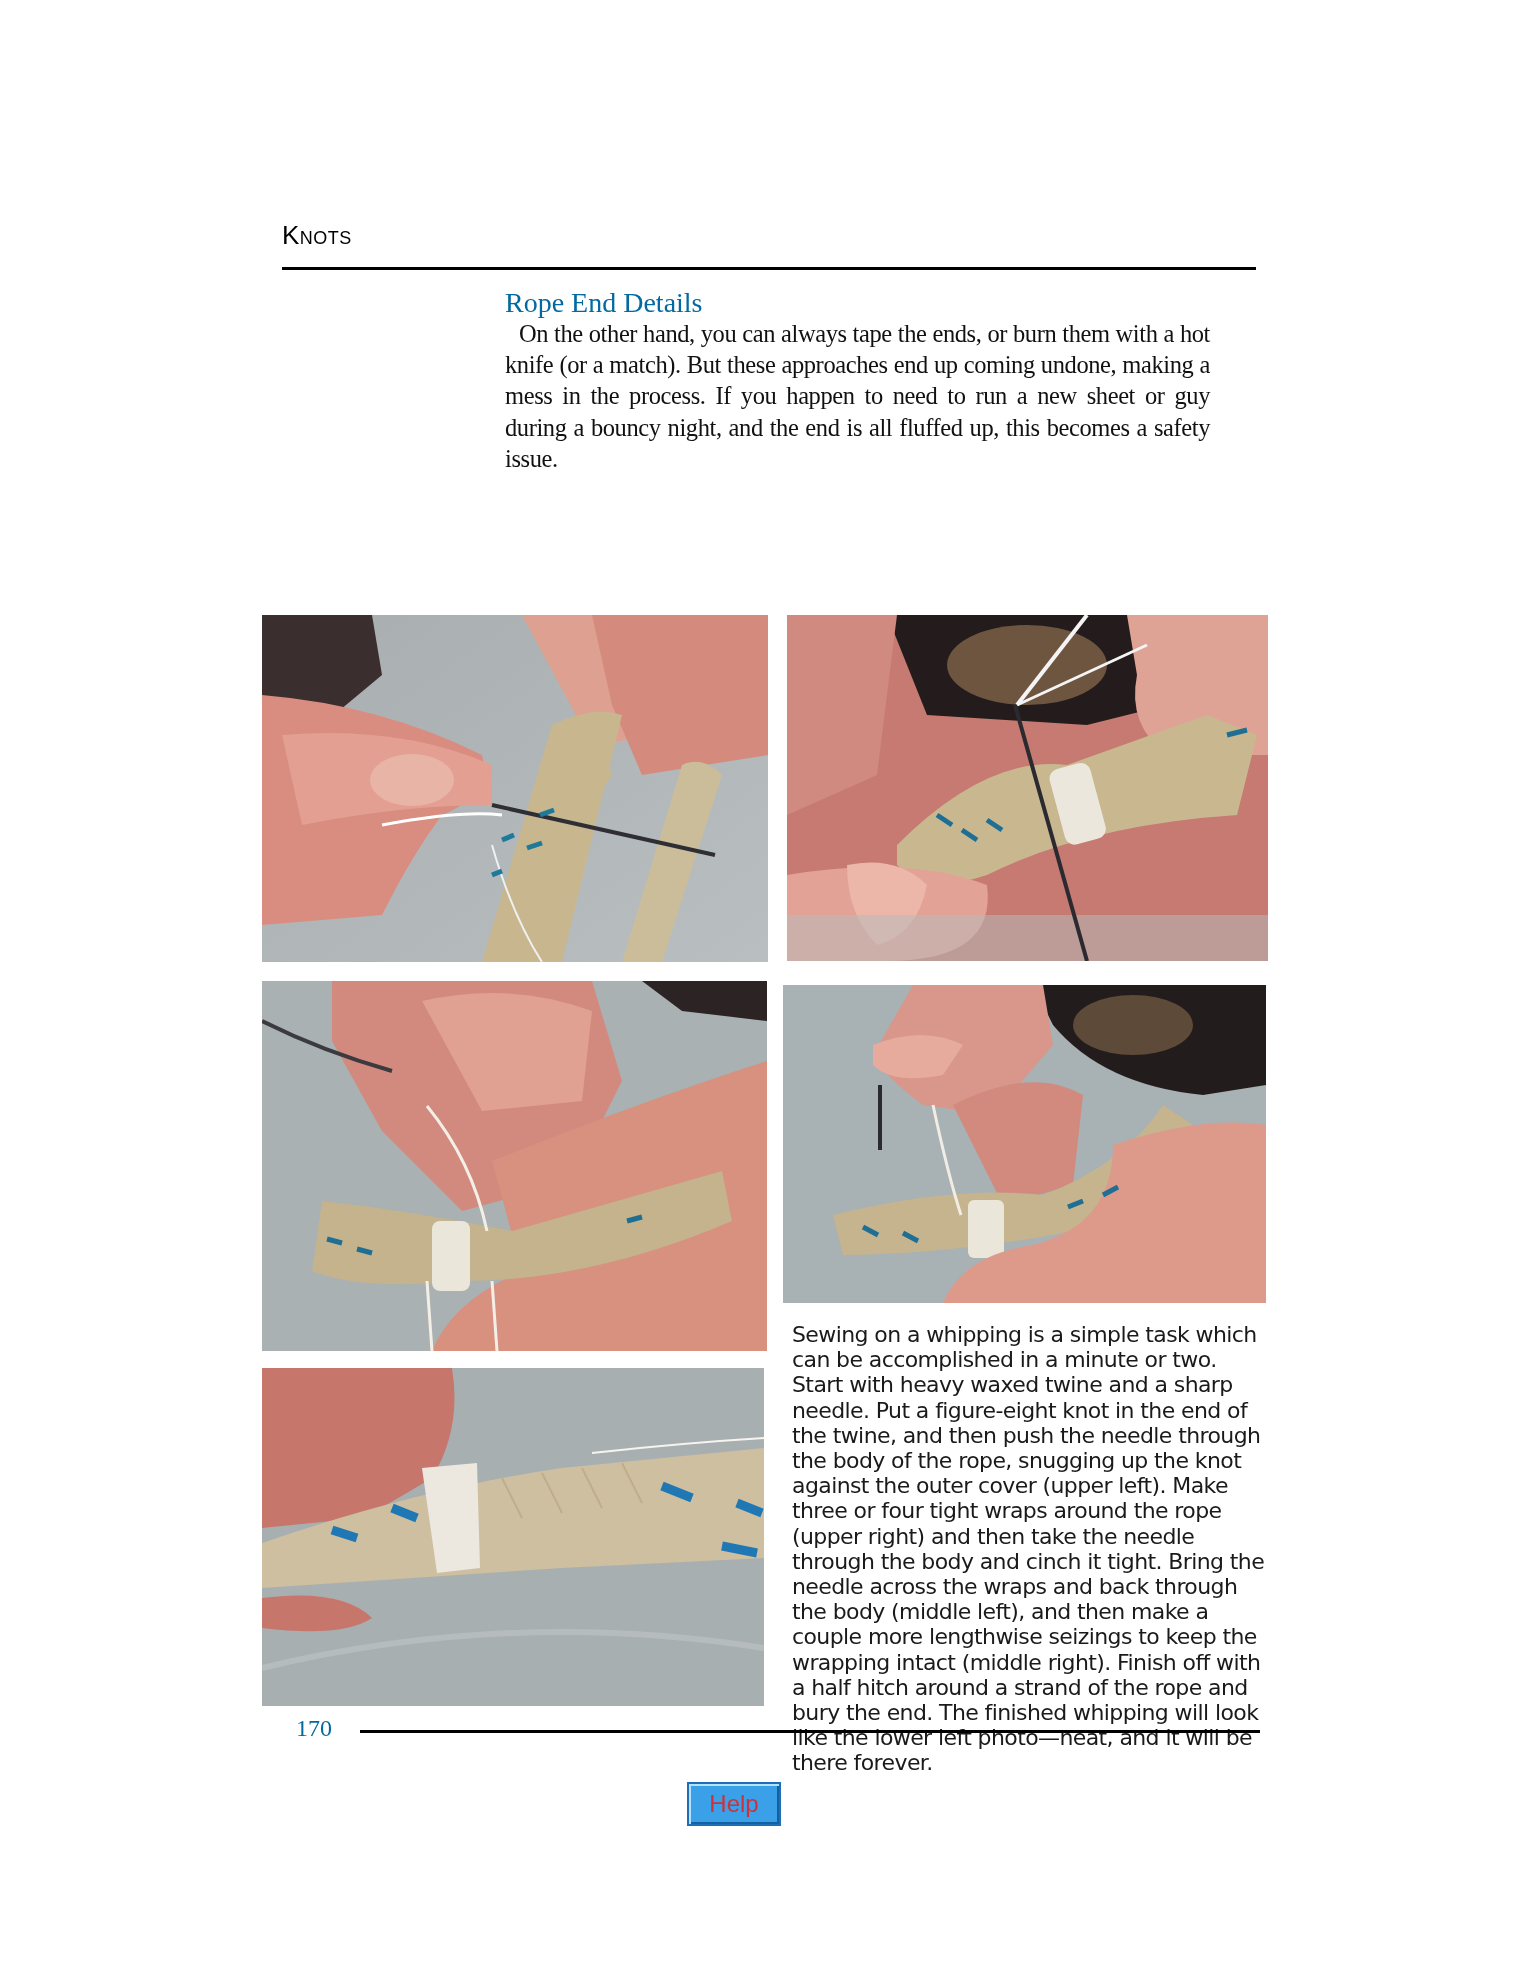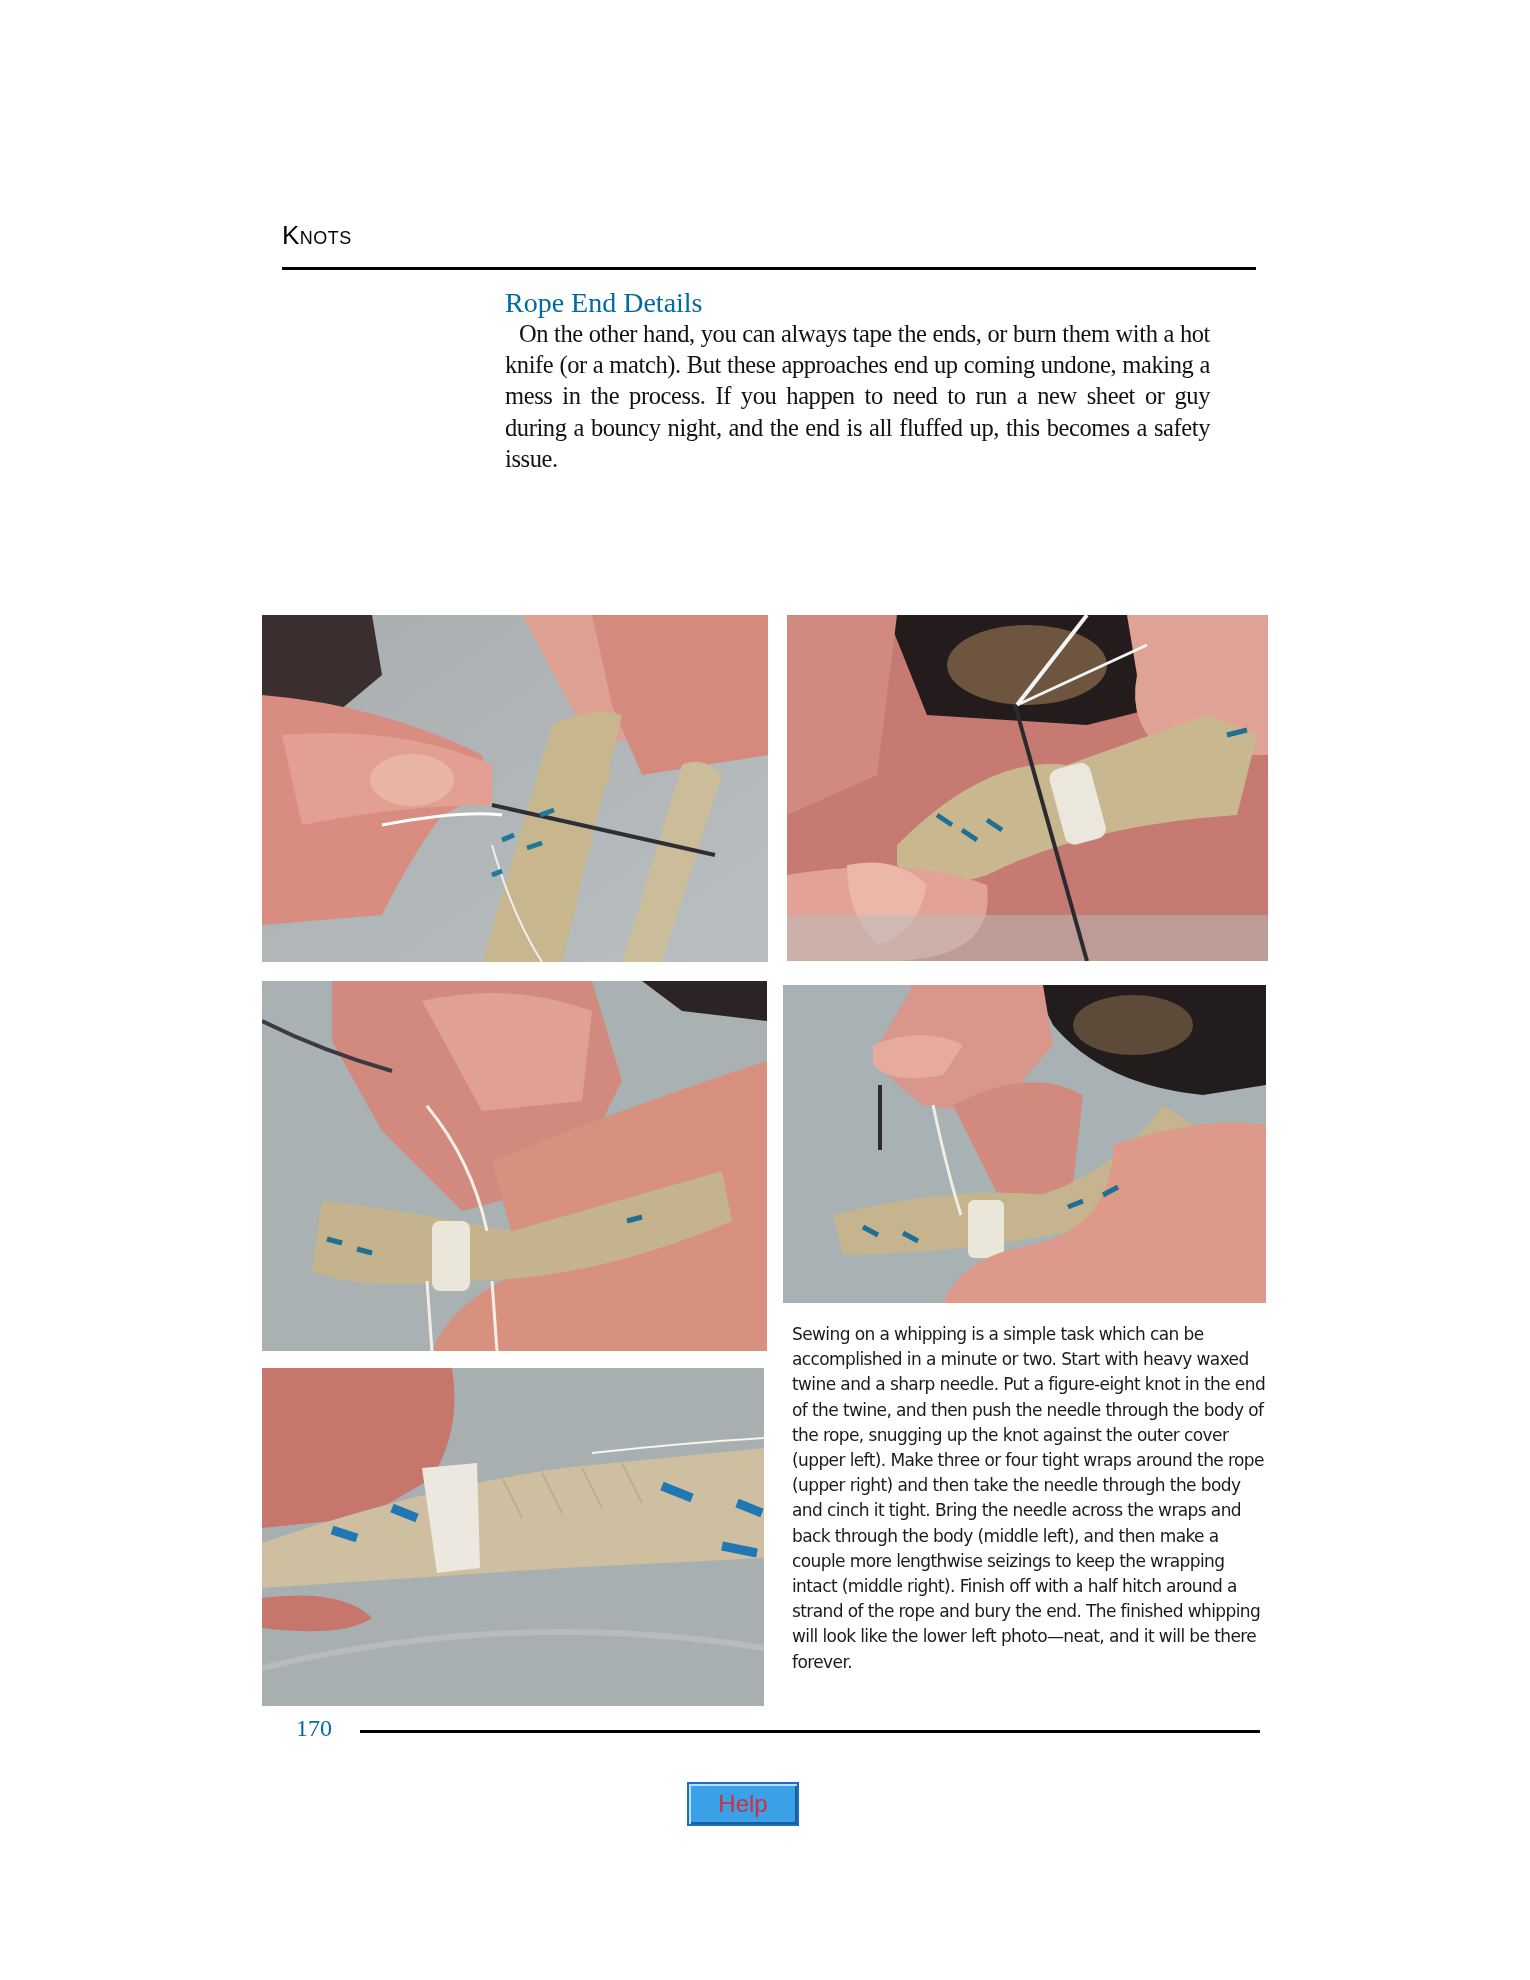--- a/index.html
+++ b/index.html
@@ -63,21 +63,21 @@
       position: absolute;
       overflow: hidden;
     }
     .photo svg { display: block; width: 100%; height: 100%; }
     .caption {
       position: absolute;
       left: 792px;
       top: 1322px;
       width: 475px;
       font-family: "DejaVu Sans", sans-serif;
-      font-size: 17px;
+      font-size: 22px;
       line-height: 25.2px;
       color: #1a1a1a;
       letter-spacing: -0.6px;
     }
     .caption p { margin: 0; }
     .page-number {
       position: absolute;
       left: 296px;
       top: 1715px;
       font-family: "Liberation Serif", serif;
@@ -89,21 +89,21 @@
       left: 360px;
       top: 1730px;
       width: 900px;
       height: 3px;
       background: #000;
     }
     .help-button {
       position: absolute;
       left: 687px;
       top: 1782px;
-      width: 112px;
+      width: 94px;
       height: 44px;
       background: #3aa0e8;
       border: 2px solid #1c6fb8;
       box-shadow: inset 2px 2px 0 #b8e0ff, inset -2px -2px 0 #1560a0;
       color: #d0303a;
       font-family: "Liberation Sans", sans-serif;
       font-size: 24px;
       line-height: 40px;
       text-align: center;
       cursor: pointer;

